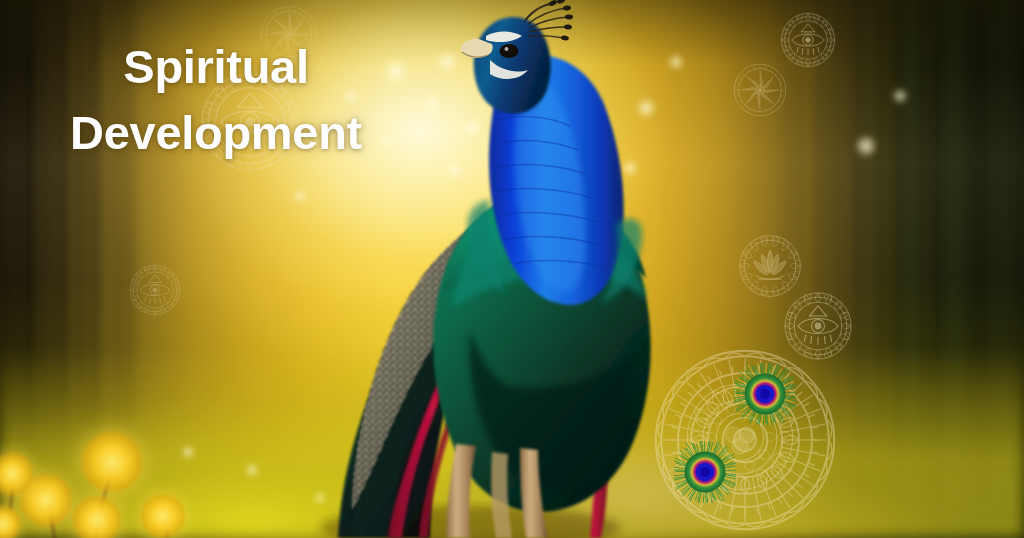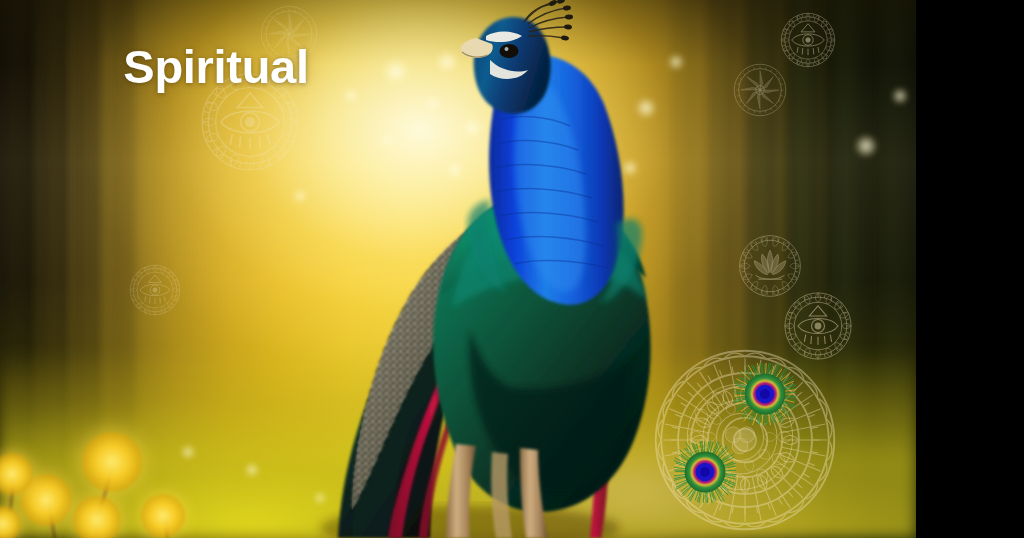--- a/index.html
+++ b/index.html
@@ -1,20 +1,20 @@
 <!DOCTYPE html>
 <html><head>
 <meta charset="utf-8">
 <style>
   html,body{margin:0;padding:0;background:#000;}
   body{font-family:"Liberation Sans",sans-serif;}
 
   #banner{
     position:relative;
-    width:916px;height:538px;
+    width:1024px;height:538px;
     overflow:hidden;
     background:#1a1405;
   }
 
   
   .layer{position:absolute;inset:0;}
 
   
   .bg-base{
     background:
@@ -1096,15 +1096,16 @@
           <line x1="80.9" y1="45.7" x2="101.5" y2="42.8" stroke="#d8b830" stroke-width="1.5" stroke-opacity=".85"></line>
           <line x1="82.4" y1="48.3" x2="99.9" y2="47.4" stroke="#2f8f3c" stroke-width="1.5" stroke-opacity=".85"></line>
     <circle cx="50" cy="50" r="33" fill="url(#fg705)"></circle>
     <circle cx="50" cy="50" r="15" fill="#1a16c8"></circle>
     <circle cx="50" cy="50" r="8" fill="#1208a8"></circle>
   </svg></div>
     </div>
 
   <div id="headline">
     <span class="ln">Spiritual</span>
+    <span class="ln">Development</span>
   </div>
 
 </div>
 
 </body></html>

